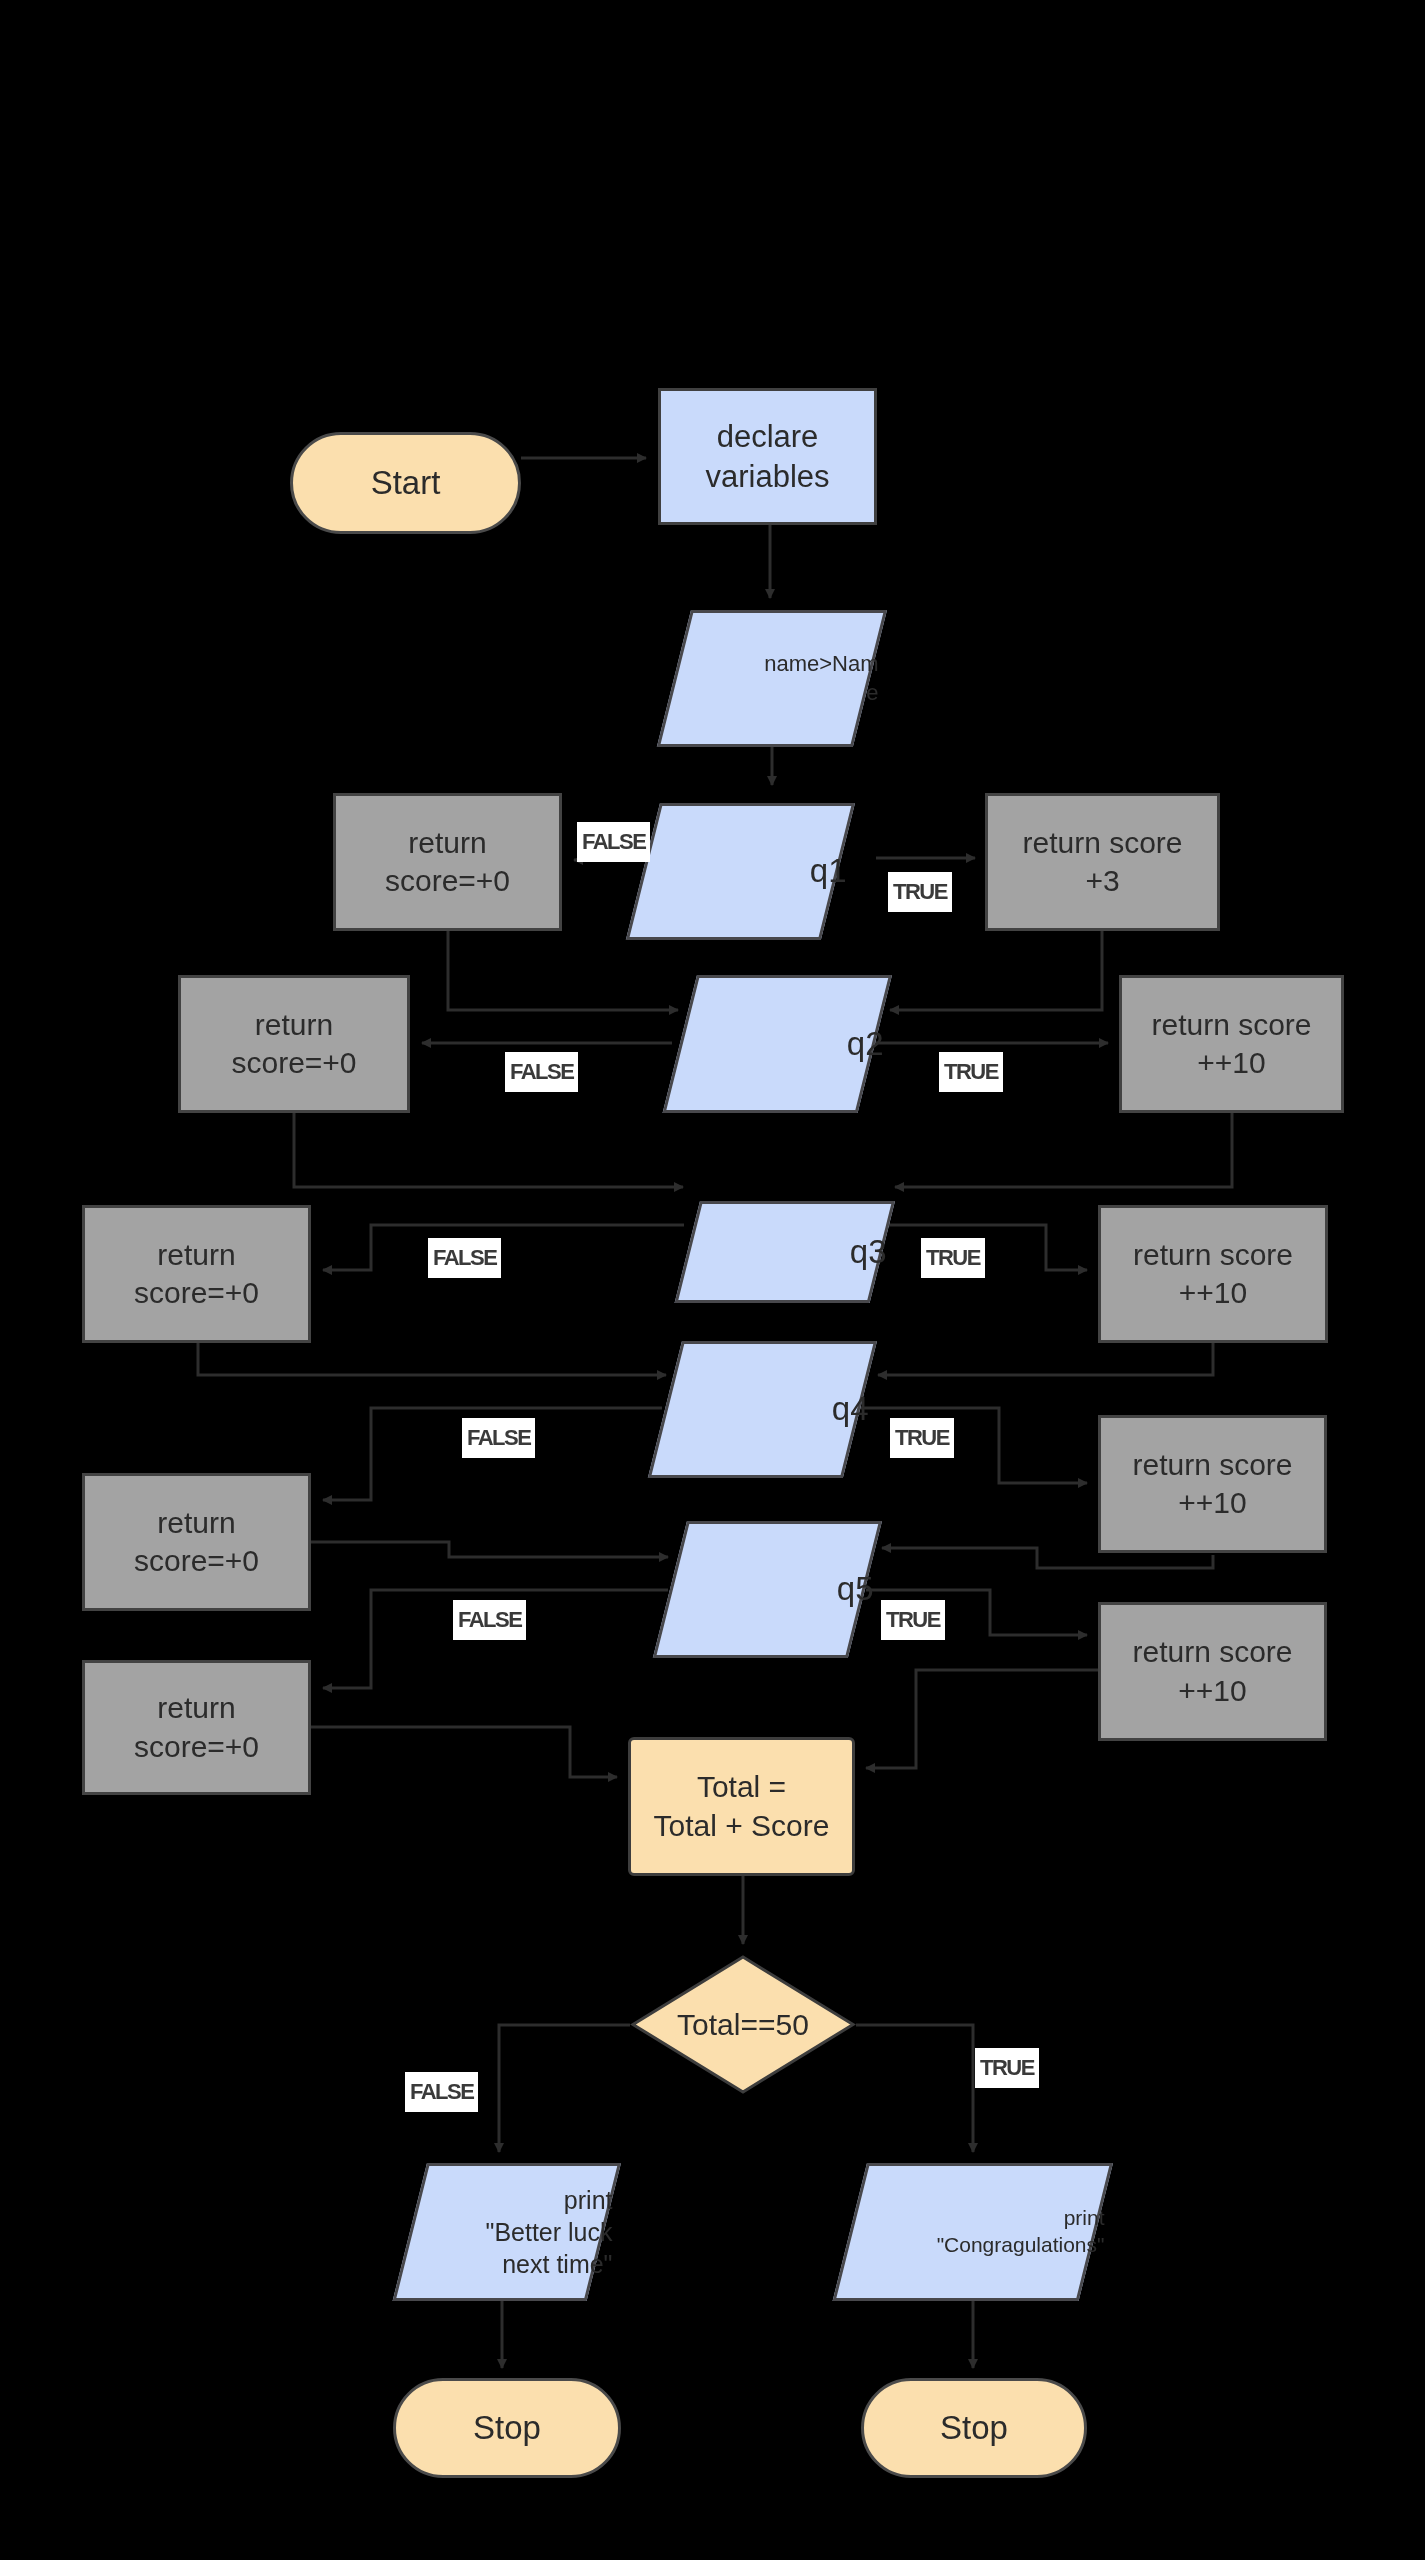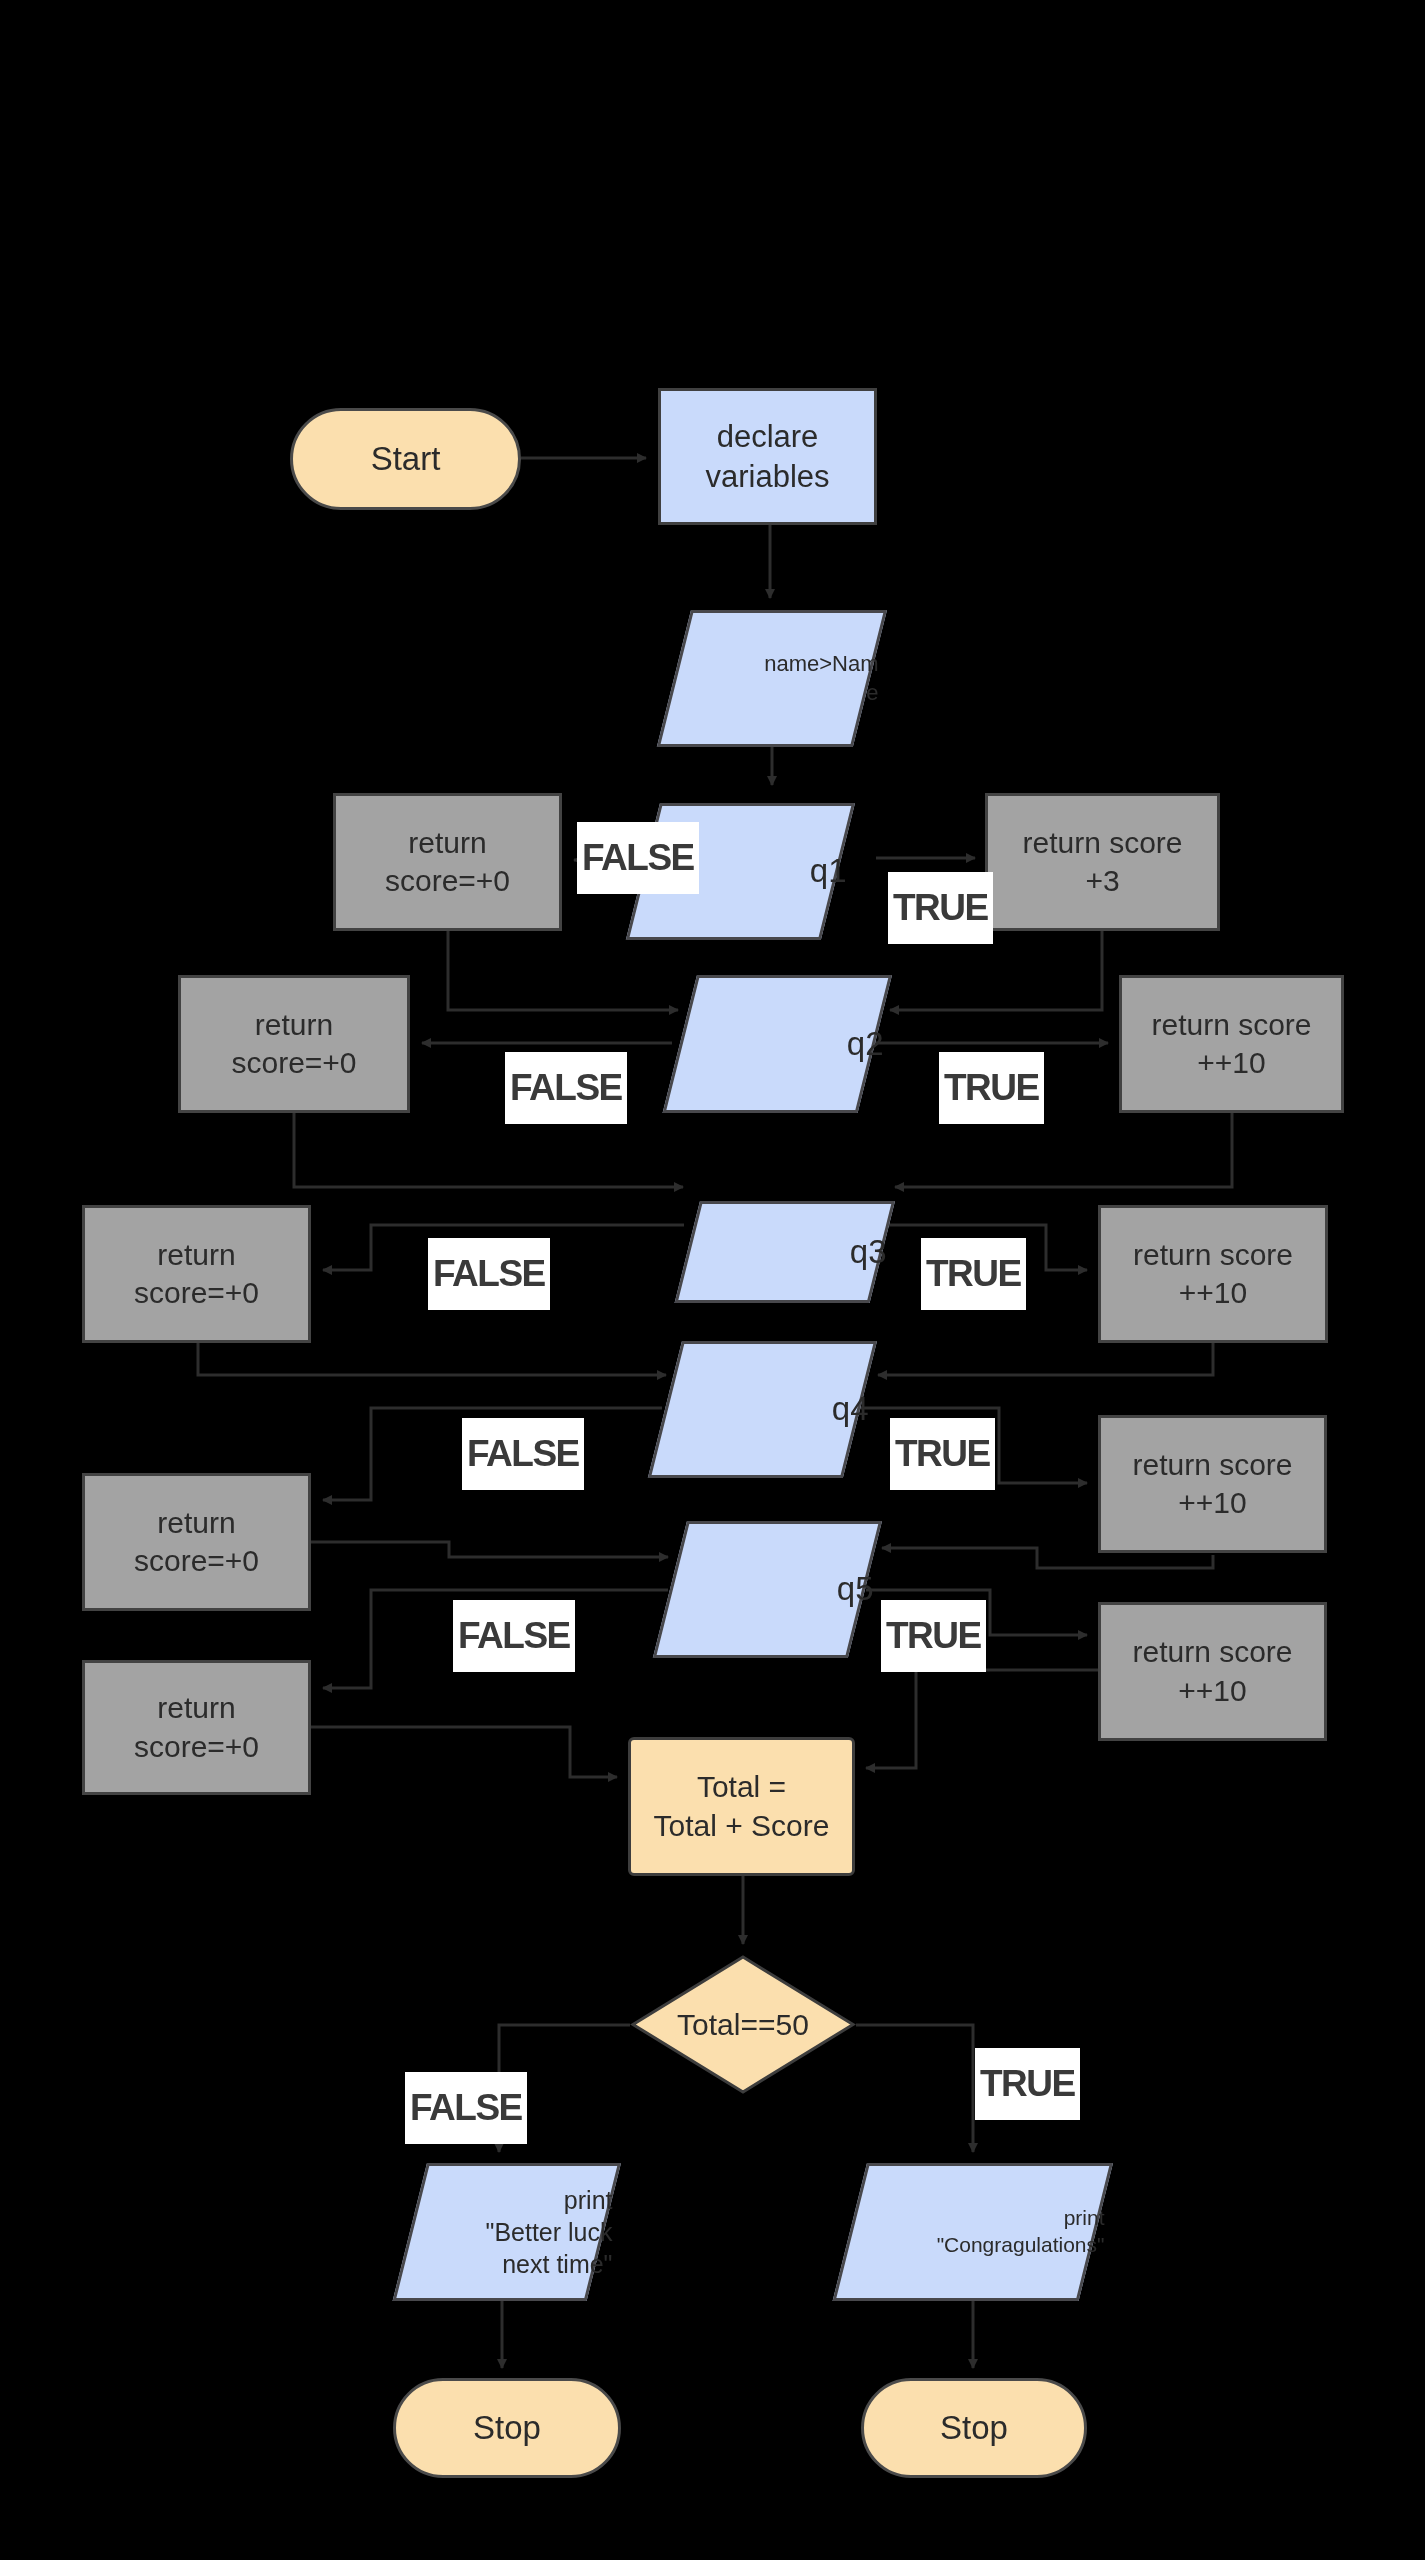--- a/index.html
+++ b/index.html
@@ -13,22 +13,22 @@
   .blue{background:#c9dafb;}
   .orange{background:#a3a3a3;border-color:#434343;}
   .peach{background:#fbdfae;}
   .pill{border:3px solid #4a4a4a;border-radius:52px;background:#fbdfae;}
   
   .para{border:none;}
   .para .pbg{position:absolute;left:0;top:0;right:0;bottom:0;background:#c9dafb;
              border:3px solid #48484c;transform:skewX(-14deg);transform-origin:top left;
              box-sizing:border-box;}
   .para .ptxt{position:relative;margin-left:-17px;width:100%;text-align:right;}
-  .chip{position:absolute;background:#fff;color:#3a3a3a;font-weight:600;font-size:37px;
-        line-height:40px;padding:16px 5px;letter-spacing:-1.5px;
+  .chip{position:absolute;background:#fff;color:#3a3a3a;font-weight:600;font-size:22px;
+        line-height:40px;padding:0 5px;letter-spacing:-1.5px;
         font-family:"Liberation Sans",sans-serif;}
   .dwrap{position:absolute;}
   .dwrap .dtxt{position:absolute;left:0;top:0;width:100%;height:100%;display:flex;
                flex-direction:row;align-items:center;justify-content:center;
                color:#2b2b2b;font-size:30px;line-height:1.25;}
   .fs33{font-size:33px;} .fs31{font-size:31px;} .fs30{font-size:30px;}
   .fs25{font-size:25px;} .fs22{font-size:22px;} .fs21{font-size:21px;}
 </style>
 </head>
 <body>
@@ -64,21 +64,21 @@
     <path d="M866 1590 H990 V1635 H1087" marker-end="url(#arr)"></path>
     <path d="M311 1727 H570 V1777 H617" marker-end="url(#arr)"></path>
     <path d="M1098 1670 H916 V1768 H866" marker-end="url(#arr)"></path>
     <path d="M743 1876 V1944" marker-end="url(#arr)"></path>
     <path d="M630 2025 H499 V2152" marker-end="url(#arr)"></path>
     <path d="M856 2025 H973 V2152" marker-end="url(#arr)"></path>
     <path d="M502 2301 V2368" marker-end="url(#arr)"></path>
     <path d="M973 2301 V2368" marker-end="url(#arr)"></path>
   </svg>
 
-  <div class="node pill fs33" style="left:290px;top:408px;width:231px;height:102px;">
+  <div class="node pill fs33" style="left:290px;top:432px;width:231px;height:102px;">
     <span>Start</span>
   </div>
 
   <div class="node rect blue fs31" style="left:658px;top:388px;width:219px;height:137px;">
     <span>declare</span>
     <span>variables</span>
   </div>
 
   <div class="node para fs22" style="left:691px;top:610px;width:196px;height:137px;">
     <div class="pbg"></div>

